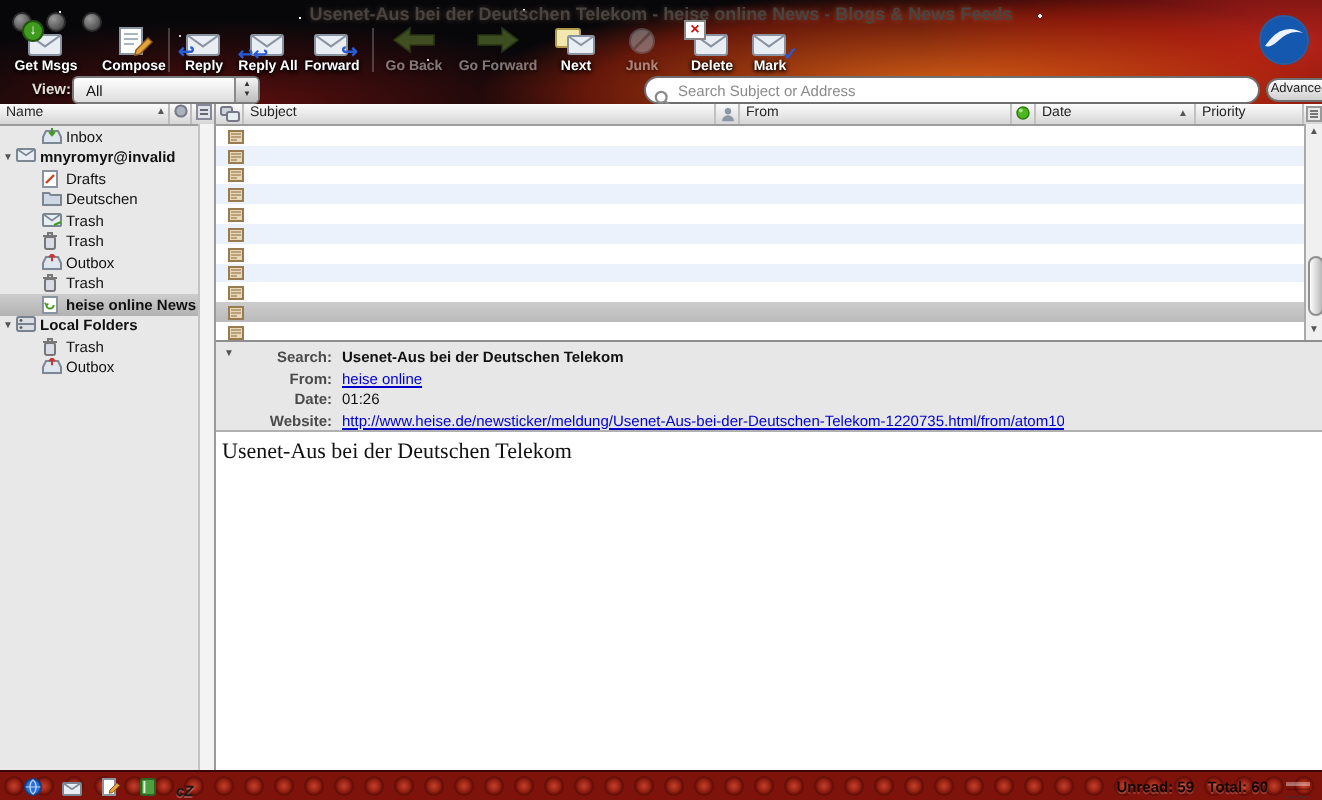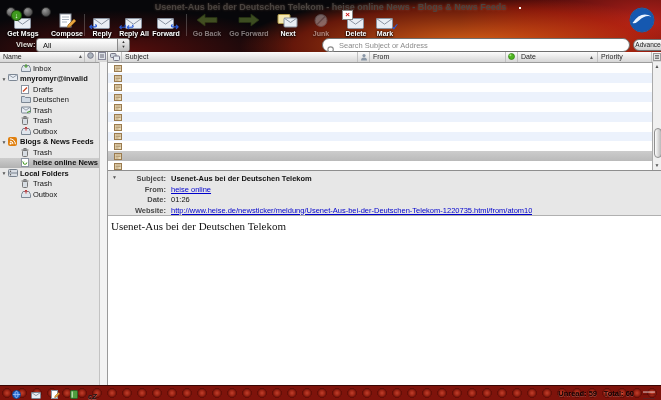--- a/index.html
+++ b/index.html
@@ -329,30 +329,20 @@
             </svg></span>
           <span class="flabel">Trash</span>
         </div>
         <div class="fitem lvl1">
           <span class="twisty"></span>
           <span class="ficon"><svg width="10" height="8" viewBox="0 0 10 8">
               <path d="M0.5 4.5 L2 1.5 h6 L9.5 4.5 v3 h-9z" fill="#dfe5ec" stroke="#7c8794"></path>
               <path d="M5 3.6 v-3 M3.6 1.6 L5 0 L6.4 1.6" stroke="#cc3333" fill="none" stroke-width="1"></path>
             </svg></span>
           <span class="flabel">Outbox</span>
-        </div>
-        <div class="fitem bold">
-          <span class="twisty">▼</span>
-          <span class="ficon"><svg width="9" height="9" viewBox="0 0 9 9">
-              <rect width="9" height="9" rx="2" fill="#e0800f"></rect>
-              <circle cx="2.6" cy="6.6" r="1" fill="#fff"></circle>
-              <path d="M2 4.2 a3 3 0 0 1 3 3" stroke="#fff" fill="none" stroke-width="1"></path>
-              <path d="M2 1.8 a5.4 5.4 0 0 1 5.4 5.4" stroke="#fff" fill="none" stroke-width="1"></path>
-            </svg></span>
-          <span class="flabel">Blogs &amp; News Feeds</span>
         </div>
         <div class="fitem lvl1">
           <span class="twisty"></span>
           <span class="ficon"><svg width="8" height="9" viewBox="0 0 8 9">
               <rect x="1.5" y="2.5" width="5" height="6" rx="1" fill="#d7dde3" stroke="#777"></rect>
               <line x1="0.5" y1="2" x2="7.5" y2="2" stroke="#777"></line>
               <rect x="3" y="0.5" width="2" height="1.5" fill="#d7dde3" stroke="#777"></rect>
             </svg></span>
           <span class="flabel">Trash</span>
         </div>
@@ -536,21 +526,21 @@
     <div class="ml-scroll">
       <span class="arr up">▲</span>
       <span class="thumb"></span>
       <span class="arr dn">▼</span>
     </div>
   </div>
 
   <div class="msg-header">
     <span class="mh-twisty">▼</span>
     <div class="mh-grid">
-      <span class="mh-label">Subject:</span>
+      <span class="mh-label">Search:</span>
       <span class="mh-val subj">Usenet-Aus bei der Deutschen Telekom</span>
       <span class="mh-label">From:</span>
       <span class="mh-val"><a class="mh-link">heise online</a></span>
       <span class="mh-label">Date:</span>
       <span class="mh-val">01:26</span>
       <span class="mh-label">Website:</span>
       <span class="mh-val"><a class="mh-link">http://www.heise.de/newsticker/meldung/Usenet-Aus-bei-der-Deutschen-Telekom-1220735.html/from/atom10</a></span>
     </div>
   </div>
 

